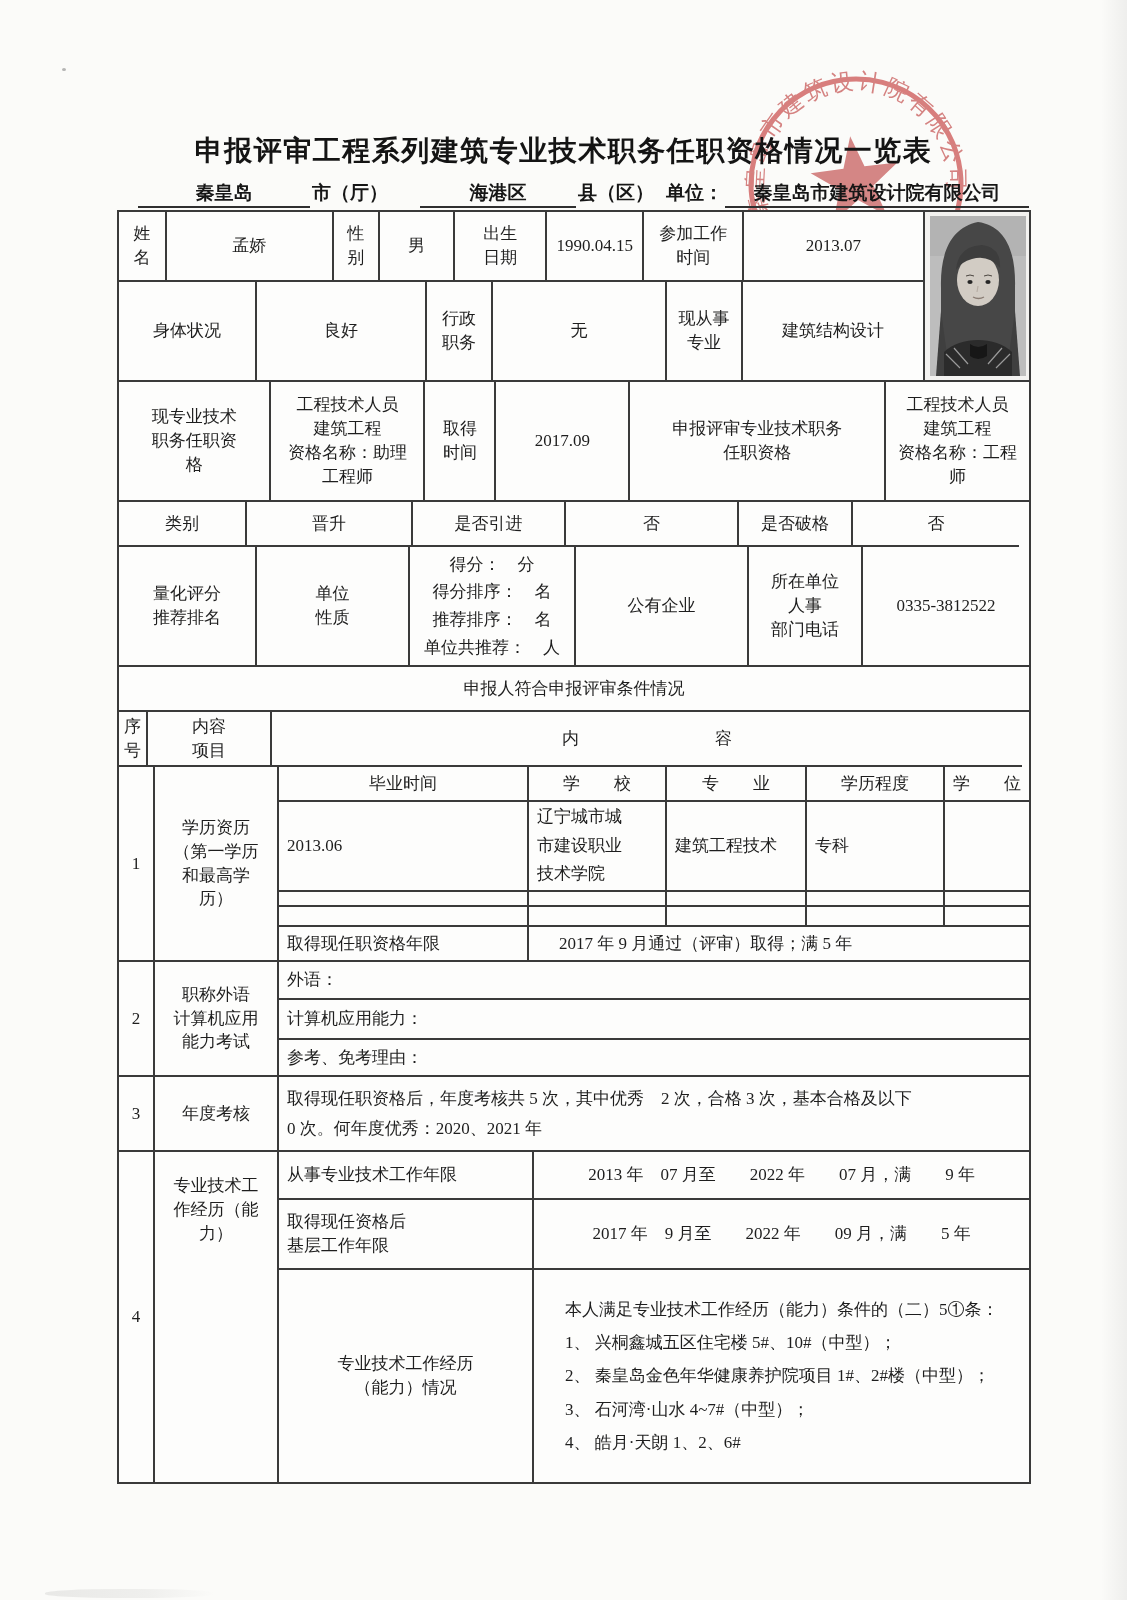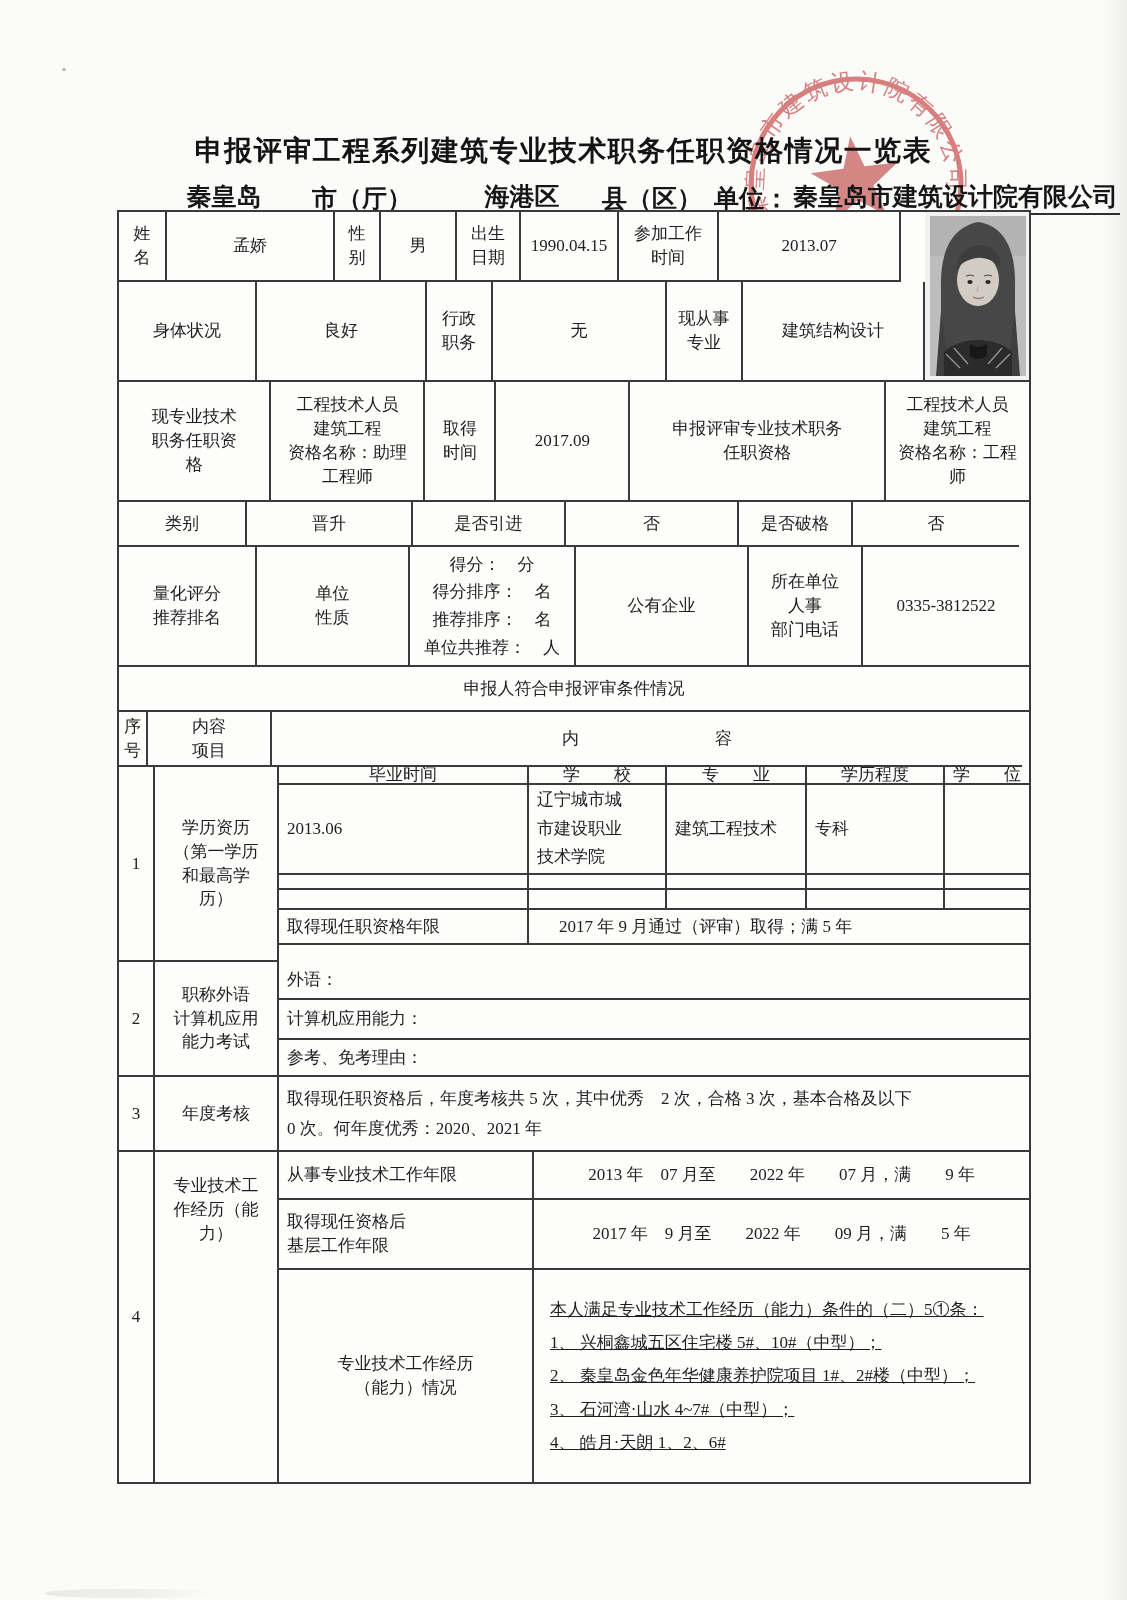--- a/index.html
+++ b/index.html
@@ -10,41 +10,41 @@
     font-size:17px;
   }
   .scan-shade{position:absolute;right:0;top:0;width:26px;height:100%;
     background:linear-gradient(to right,rgba(0,0,0,0),rgba(0,0,0,0.05));pointer-events:none;}
   .speck{position:absolute;left:62px;top:68px;width:4px;height:3px;border-radius:50%;
     background:#8f8f8f;opacity:.65;}
   .smudge{position:absolute;left:45px;top:1589px;width:170px;height:9px;border-radius:45%;
     background:linear-gradient(to right,#e4e4e2,#ececea 60%,rgba(236,236,234,0));opacity:.8;}
   .title{position:absolute;top:132px;left:0;width:100%;text-align:center;
     font-size:28px;font-weight:600;letter-spacing:1.5px;color:#141414;}
-  .subtitle{position:absolute;top:180px;left:138px;font-size:25px;font-weight:600;
-    display:flex;align-items:flex-end;white-space:nowrap;color:#161616;}
+  .subtitle{position:absolute;top:180px;left:138px;font-size:19px;font-weight:600;
+    display:flex;white-space:nowrap;color:#161616;}
   .subtitle .u{border-bottom:2px solid #2f2f2f;text-align:center;}
   .subtitle .seg{padding:0 2px;}
   .u-city{min-width:168px;}
   .u-district{min-width:152px;margin-left:30px;}
   .u-unit{min-width:300px;}
   .gap1{margin-left:8px;}
   
   .tbl{position:absolute;left:117px;top:210px;width:914px;box-sizing:border-box;
     border:2px solid #3a3a3a;background:#fdfdfc;}
   .row{display:flex;}
   .col{display:flex;flex-direction:column;}
   .cell{box-sizing:border-box;border-right:2px solid #3a3a3a;border-bottom:2px solid #3a3a3a;
     display:flex;align-items:center;justify-content:center;text-align:center;
     padding:2px 4px;overflow:hidden;line-height:1.4;}
   .nbr{border-right:none !important;}
   .nbb{border-bottom:none !important;}
   .pre{white-space:pre-line;}
   .left{justify-content:flex-start;text-align:left;}
-  .pl8{padding-left:8px;} .pl14{padding-left:16px;text-decoration:underline;} .pl30{padding-left:30px;}
+  .pl8{padding-left:8px;} .pl14{padding-left:31px;} .pl30{padding-left:30px;}
   .lh17{line-height:1.7;} .lh19{line-height:1.95;}
   .photo-cell{padding:4px 3px 2px 4px;align-items:flex-start;background:#f3f2f0;}
   .stamp{position:absolute;left:725px;top:53px;opacity:.8;mix-blend-mode:multiply;
     transform:rotate(-7deg);pointer-events:none;}
 </style>
 </head>
 <body>
 
 <div class="sheet">
 
@@ -80,21 +80,21 @@
 
     <div class="row" style="height:170px">
       <div class="col" style="width:806px">
         <div class="row" style="height:70px">
           <div class="cell pre" style="width:48px">姓
 名</div>
           <div class="cell" style="width:168px">孟娇</div>
           <div class="cell pre" style="width:46px">性
 别</div>
           <div class="cell" style="width:76px">男</div>
-          <div class="cell pre" style="width:64px">出生
+          <div class="cell pre" style="width:92px">出生
 日期</div>
           <div class="cell" style="width:98px">1990.04.15</div>
           <div class="cell pre" style="width:100px">参加工作
 时间</div>
           <div class="cell" style="width:182px">2013.07</div>
         </div>
         <div class="row" style="height:100px">
           <div class="cell" style="width:138px">身体状况</div>
           <div class="cell" style="width:170px">良好</div>
           <div class="cell pre" style="width:66px">行政
@@ -181,21 +181,21 @@
       <div class="cell nbr" style="width:750px">内　　　　　　　　容</div>
     </div>
 
     <div class="row" style="height:195px">
       <div class="cell" style="width:36px">1</div>
       <div class="cell pre" style="width:124px">学历资历
 （第一学历
 和最高学
 历）</div>
       <div class="col" style="width:750px">
-        <div class="row" style="height:18px">
+        <div class="row" style="height:35px">
           <div class="cell" style="width:250px">毕业时间</div>
           <div class="cell" style="width:138px">学　　校</div>
           <div class="cell" style="width:140px">专　　业</div>
           <div class="cell" style="width:138px">学历程度</div>
           <div class="cell nbr" style="width:84px">学　　位</div>
         </div>
         <div class="row" style="height:90px">
           <div class="cell left pl8" style="width:250px">2013.06</div>
           <div class="cell left pl8 pre lh17" style="width:138px">辽宁城市城
 市建设职业

